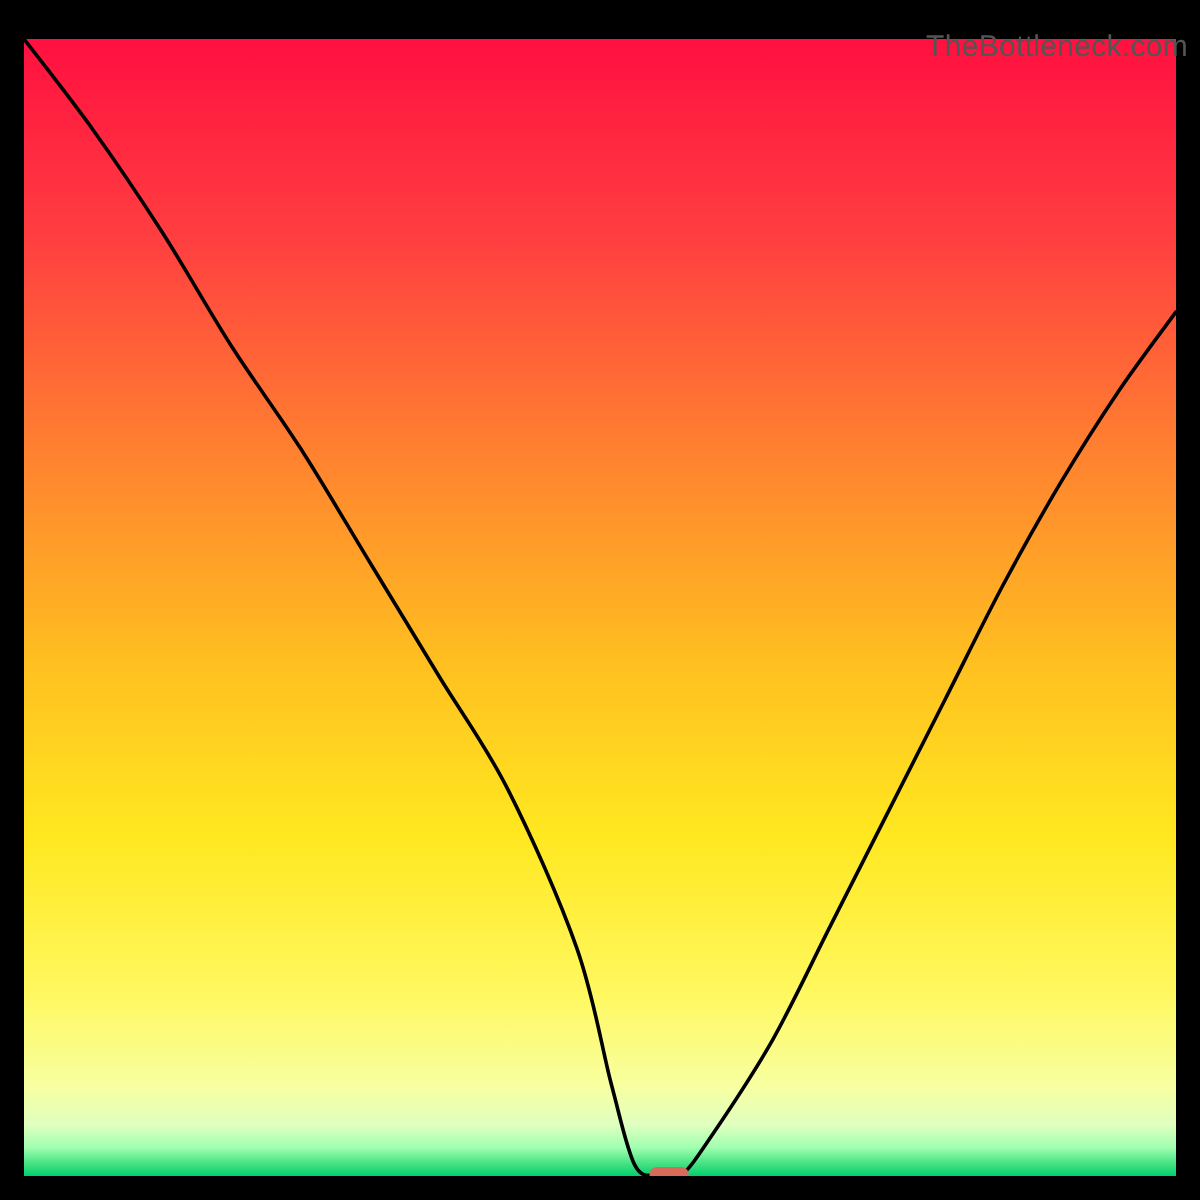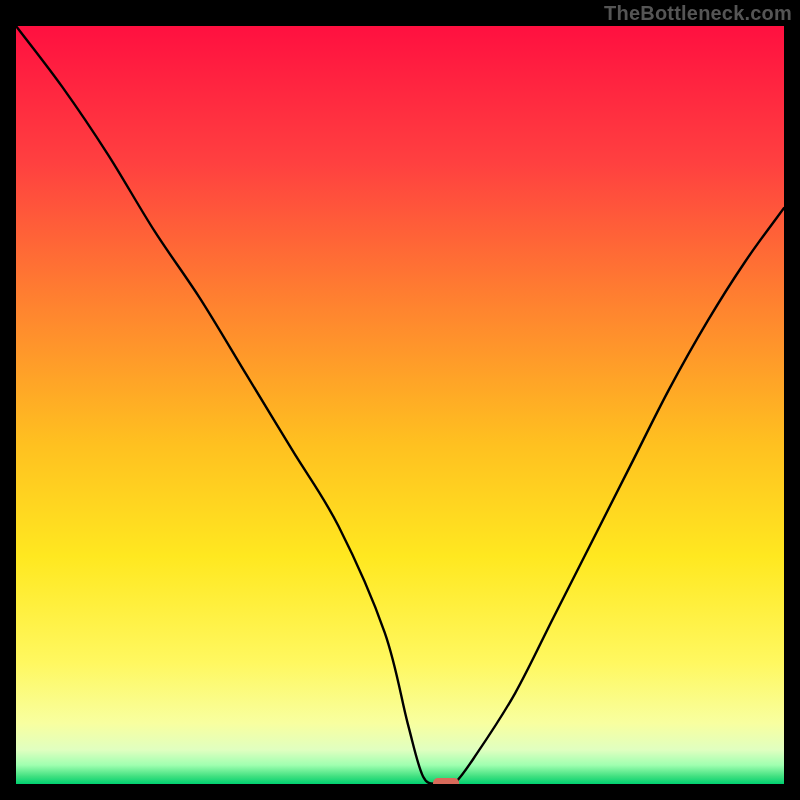--- a/index.html
+++ b/index.html
@@ -12,25 +12,25 @@
     font-family: Arial, Helvetica, sans-serif;
   }
   .frame {
     position: relative;
     width: 800px;
     height: 800px;
     background: #000;
   }
   .watermark {
     position: absolute;
-    top: 2px;
+    top: 20px;
     right: 8px;
     color: #555;
     font-size: 20px;
-    font-weight: 700;
+    font-weight: 400;
     letter-spacing: 0.2px;
     z-index: 5;
   }
   .plot-area {
     position: absolute;
     left: 16px;
     top: 26px;
     width: 768px;
     height: 758px;
     overflow: hidden;

